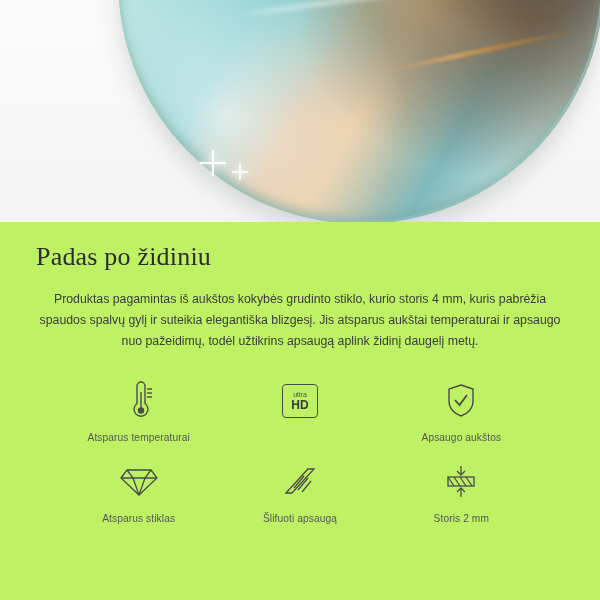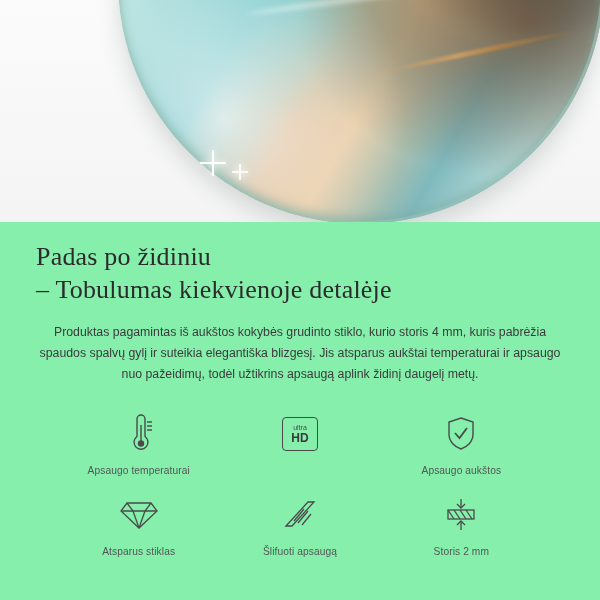--- a/index.html
+++ b/index.html
@@ -10,21 +10,21 @@
     width: 600px;
     height: 600px;
     background: #ffffff;
     font-family: "Liberation Sans", sans-serif;
     overflow: hidden;
   }
   .page {
     position: relative;
     width: 600px;
     height: 600px;
-    background: #86efac;
+    background: #bef264;
     overflow: hidden;
   }
 
   
   .hero {
     position: relative;
     width: 600px;
     height: 222px;
     background: #f7f7f7;
     overflow: hidden;
@@ -166,38 +166,37 @@
       <div class="dark"></div>
       <div class="disc-edge"></div>
     </div>
     <div class="sparkle sp1"></div>
     <div class="sparkle sp2"></div>
   </div>
 
   <div class="content">
     <h1 class="title">
       <span>Padas po židiniu</span>
-      <span class="line2">– Tobulumas kiekvienoje detalėje</span>
     </h1>
     <p class="body-text">Produktas pagamintas iš aukštos kokybės grudinto stiklo, kurio storis 4 mm, kuris pabrėžia spaudos spalvų gylį ir suteikia elegantiška blizgesį. Jis atsparus aukštai temperaturai ir apsaugo nuo pažeidimų, todėl užtikrins apsaugą aplink židinį daugelį metų.</p>
 
     <div class="features">
 
       <div class="feature">
         <div class="icon-box">
           <svg width="30" height="40" viewBox="0 0 30 40" fill="none" stroke="#4a4a4a" stroke-width="1.4">
             <path d="M13 5a4 4 0 0 1 8 0v17.5a7 7 0 1 1-8 0z"></path>
             <line x1="17" y1="11" x2="17" y2="27"></line>
             <circle cx="17" cy="29.5" r="3.2" fill="#4a4a4a" stroke="none"></circle>
             <line x1="23" y1="8" x2="28" y2="8"></line>
             <line x1="23" y1="12" x2="28" y2="12"></line>
             <line x1="23" y1="16" x2="28" y2="16"></line>
           </svg>
         </div>
-        <div class="caption">Apsaugo temperaturai</div>
+        <div class="caption">Atsparus temperaturai</div>
       </div>
 
       <div class="feature">
         <div class="icon-box">
           <div style="width:34px;height:32px;border:1.4px solid #4a4a4a;border-radius:4px;display:flex;flex-direction:column;align-items:center;justify-content:center;">
             <span style="font-size:7px;color:#4a4a4a;line-height:8px;">ultra</span>
             <span style="font-size:12px;font-weight:bold;color:#3a3a3a;line-height:13px;">HD</span>
           </div>
         </div>
       </div>

